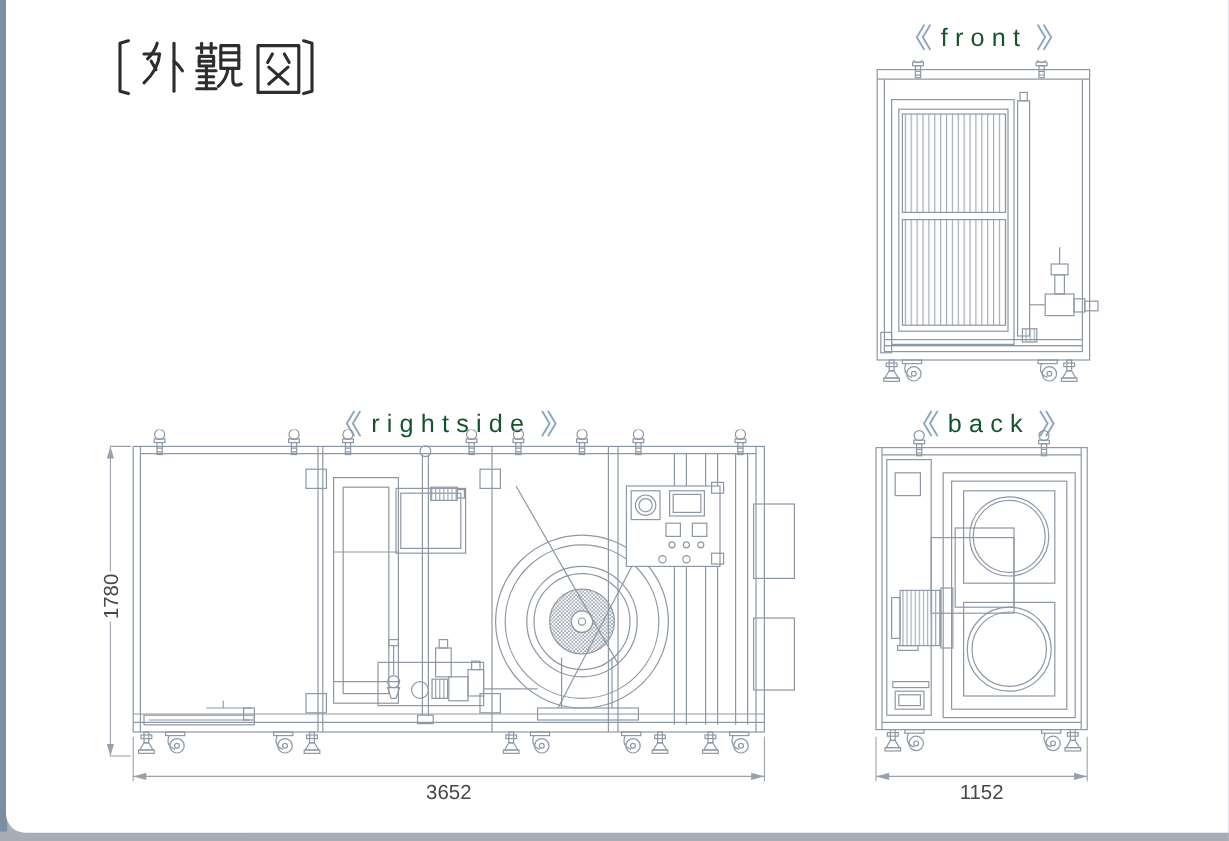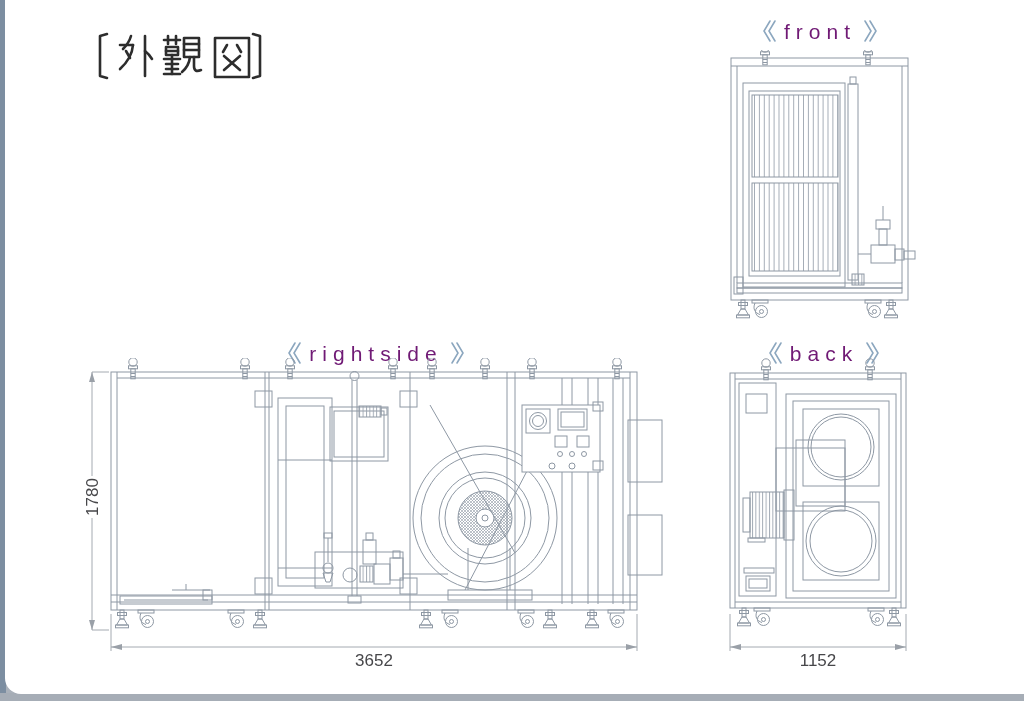--- a/index.html
+++ b/index.html
@@ -4,21 +4,21 @@
 <style>
   html,body{margin:0;padding:0;background:#d8dbe0;}
   #stage{position:relative;width:1024px;height:701px;overflow:hidden;background:#aab1ba;
          font-family:"Liberation Sans", sans-serif;}
   .edge-left{position:absolute;left:0;top:0;width:6px;height:701px;background:#7c8ea1;}
   .edge-bottom{position:absolute;left:0;top:693px;width:1024px;height:8px;background:#a6adb6;}
   .sheet{position:absolute;left:5px;top:0;right:0;bottom:7px;background:#ffffff;
          border-bottom-left-radius:16px;}
   .abs{position:absolute;}
   .view-label{display:flex;align-items:center;justify-content:center;gap:7px;
-              color:#701a75;font-size:21px;letter-spacing:6px;font-weight:400;}
+              color:#14532d;font-size:21px;letter-spacing:6px;font-weight:400;}
   .view-label span{line-height:1;}
   .sr{position:absolute;width:1px;height:1px;overflow:hidden;clip:rect(0 0 0 0);white-space:nowrap;}
   svg.drawing{stroke:#8e98a4;fill:none;stroke-width:1;}
   svg.title-glyphs{stroke:#2d2d2d;fill:none;stroke-width:2.6;stroke-linecap:round;stroke-linejoin:round;}
   .dim{stroke:#9aa0a8;stroke-width:0.9;}
   .arr{fill:#9aa0a8;stroke:none;}
   .dimtxt{fill:#47474a;stroke:none;font-family:"Liberation Sans",sans-serif;font-size:17px;}
   .chev{stroke:#8ca7bf;fill:none;stroke-width:1.6;stroke-linecap:round;}
   .wbox{fill:#ffffff;}
 </style>

